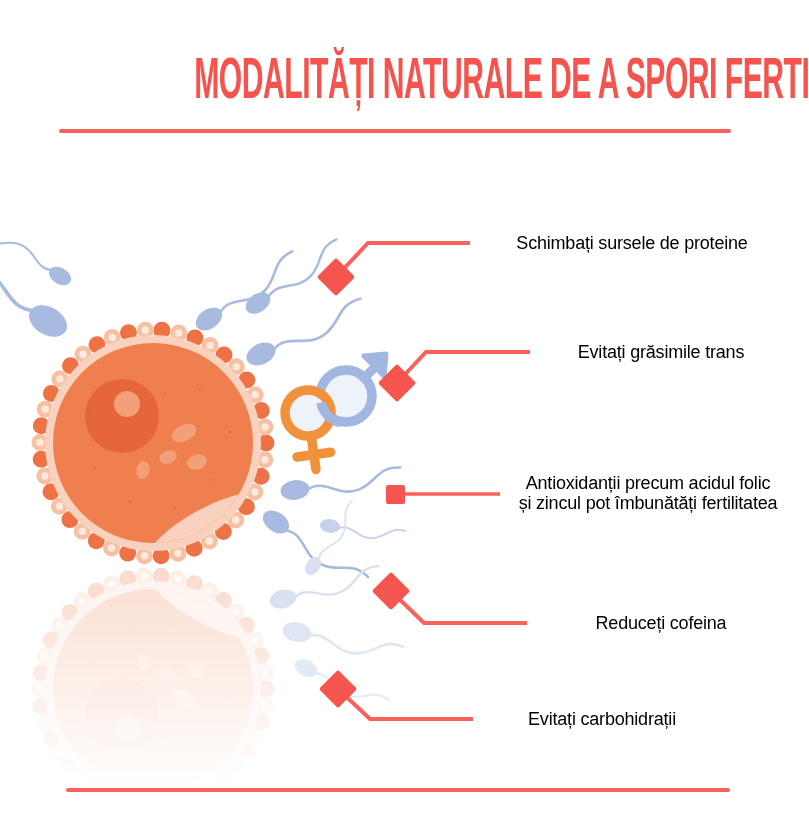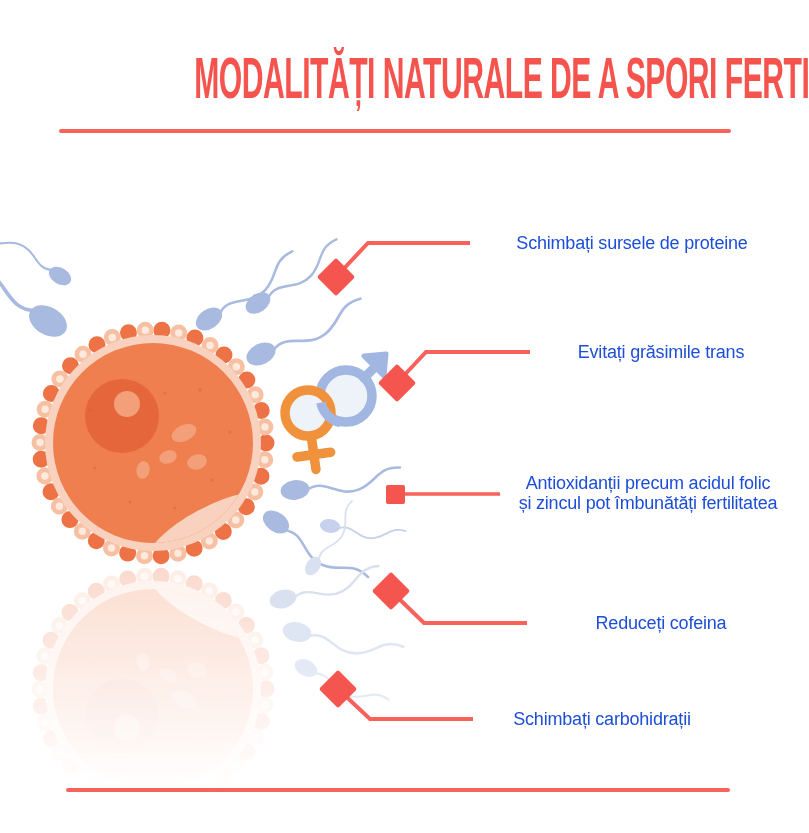--- a/index.html
+++ b/index.html
@@ -34,21 +34,21 @@
   .art{
     position:absolute;left:0;top:0;width:809px;height:833px;
   }
   .callout-label{
     position:absolute;
     width:340px;
     text-align:center;
     font-size:18px;
     line-height:20px;
     letter-spacing:-0.2px;
-    color:#1d4ed8;
+    color:#000000;
     white-space:pre-line;
     z-index:2;
   }
   .cl1{left:462px;top:233px;}
   .cl2{left:491px;top:342px;}
   .cl3{left:478px;top:473px;}
   .cl4{left:491px;top:613px;}
   .cl5{left:432px;top:709px;}
 </style>
 </head>
@@ -159,15 +159,15 @@
       <rect x="-13.5" y="-13.5" width="27" height="27" rx="2" transform="translate(391,591) rotate(45)"></rect>
       <rect x="-13.5" y="-13.5" width="27" height="27" rx="2" transform="translate(338,689) rotate(45)"></rect>
     </g>
   </svg>
 
   <div class="callout-label cl1">Schimbați sursele de proteine</div>
   <div class="callout-label cl2">Evitați grăsimile trans</div>
   <div class="callout-label cl3">Antioxidanții precum acidul folic
 și zincul pot îmbunătăți fertilitatea</div>
   <div class="callout-label cl4">Reduceți cofeina</div>
-  <div class="callout-label cl5">Schimbați carbohidrații</div>
+  <div class="callout-label cl5">Evitați carbohidrații</div>
 
 </div>
 
 </body></html>

